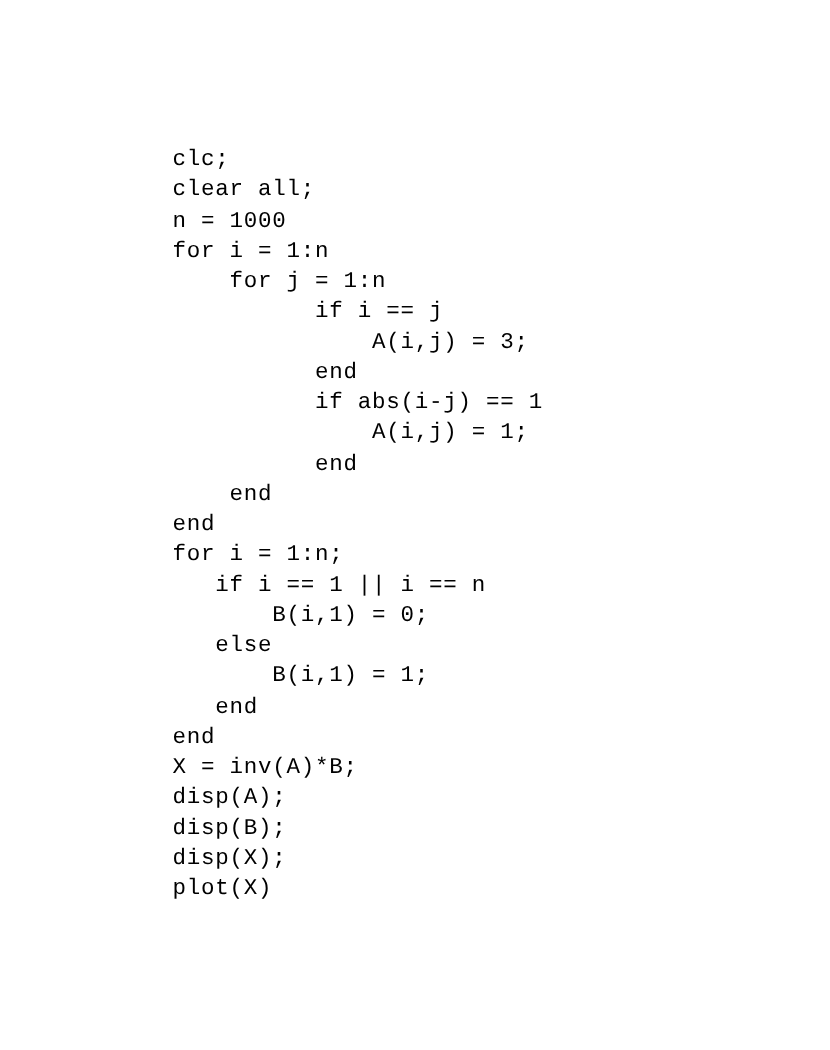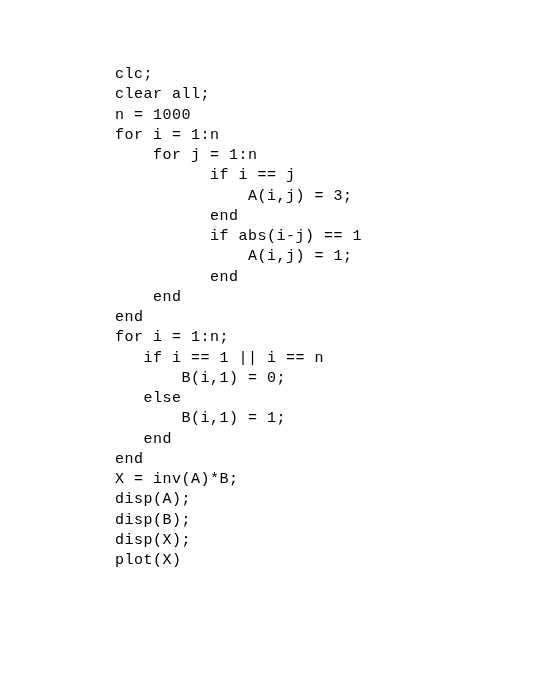--- a/index.html
+++ b/index.html
@@ -14,20 +14,21 @@
       font-family: "Courier New", Courier, monospace;
       font-size: 15px;
       line-height: 1.35;
       color: #000000;
       padding: 65px 0 0 115px;
       letter-spacing: 0.5px;
     }
     pre {
       font-family: inherit;
       white-space: pre;
+      margin-top: 32px;
     }
     .code-line {
       display: block;
     }
   </style>
 </head>
 <body>
 
 <pre><span class="code-line">clc;</span><span class="code-line">clear all;</span><span class="code-line"></span><span class="code-line">n = 1000</span><span class="code-line"></span><span class="code-line">for i = 1:n</span><span class="code-line">    for j = 1:n</span><span class="code-line">          if i == j</span><span class="code-line">              A(i,j) = 3;</span><span class="code-line">          end</span><span class="code-line">          if abs(i-j) == 1</span><span class="code-line">              A(i,j) = 1;</span><span class="code-line">          end</span><span class="code-line">    end</span><span class="code-line">end</span><span class="code-line"></span><span class="code-line">for i = 1:n;</span><span class="code-line">   if i == 1 || i == n</span><span class="code-line">       B(i,1) = 0;</span><span class="code-line">   else</span><span class="code-line">       B(i,1) = 1;</span><span class="code-line">   end</span><span class="code-line">end</span><span class="code-line"></span><span class="code-line">X = inv(A)*B;</span><span class="code-line"></span><span class="code-line">disp(A);</span><span class="code-line">disp(B);</span><span class="code-line">disp(X);</span><span class="code-line"></span><span class="code-line">plot(X)</span></pre>
 

